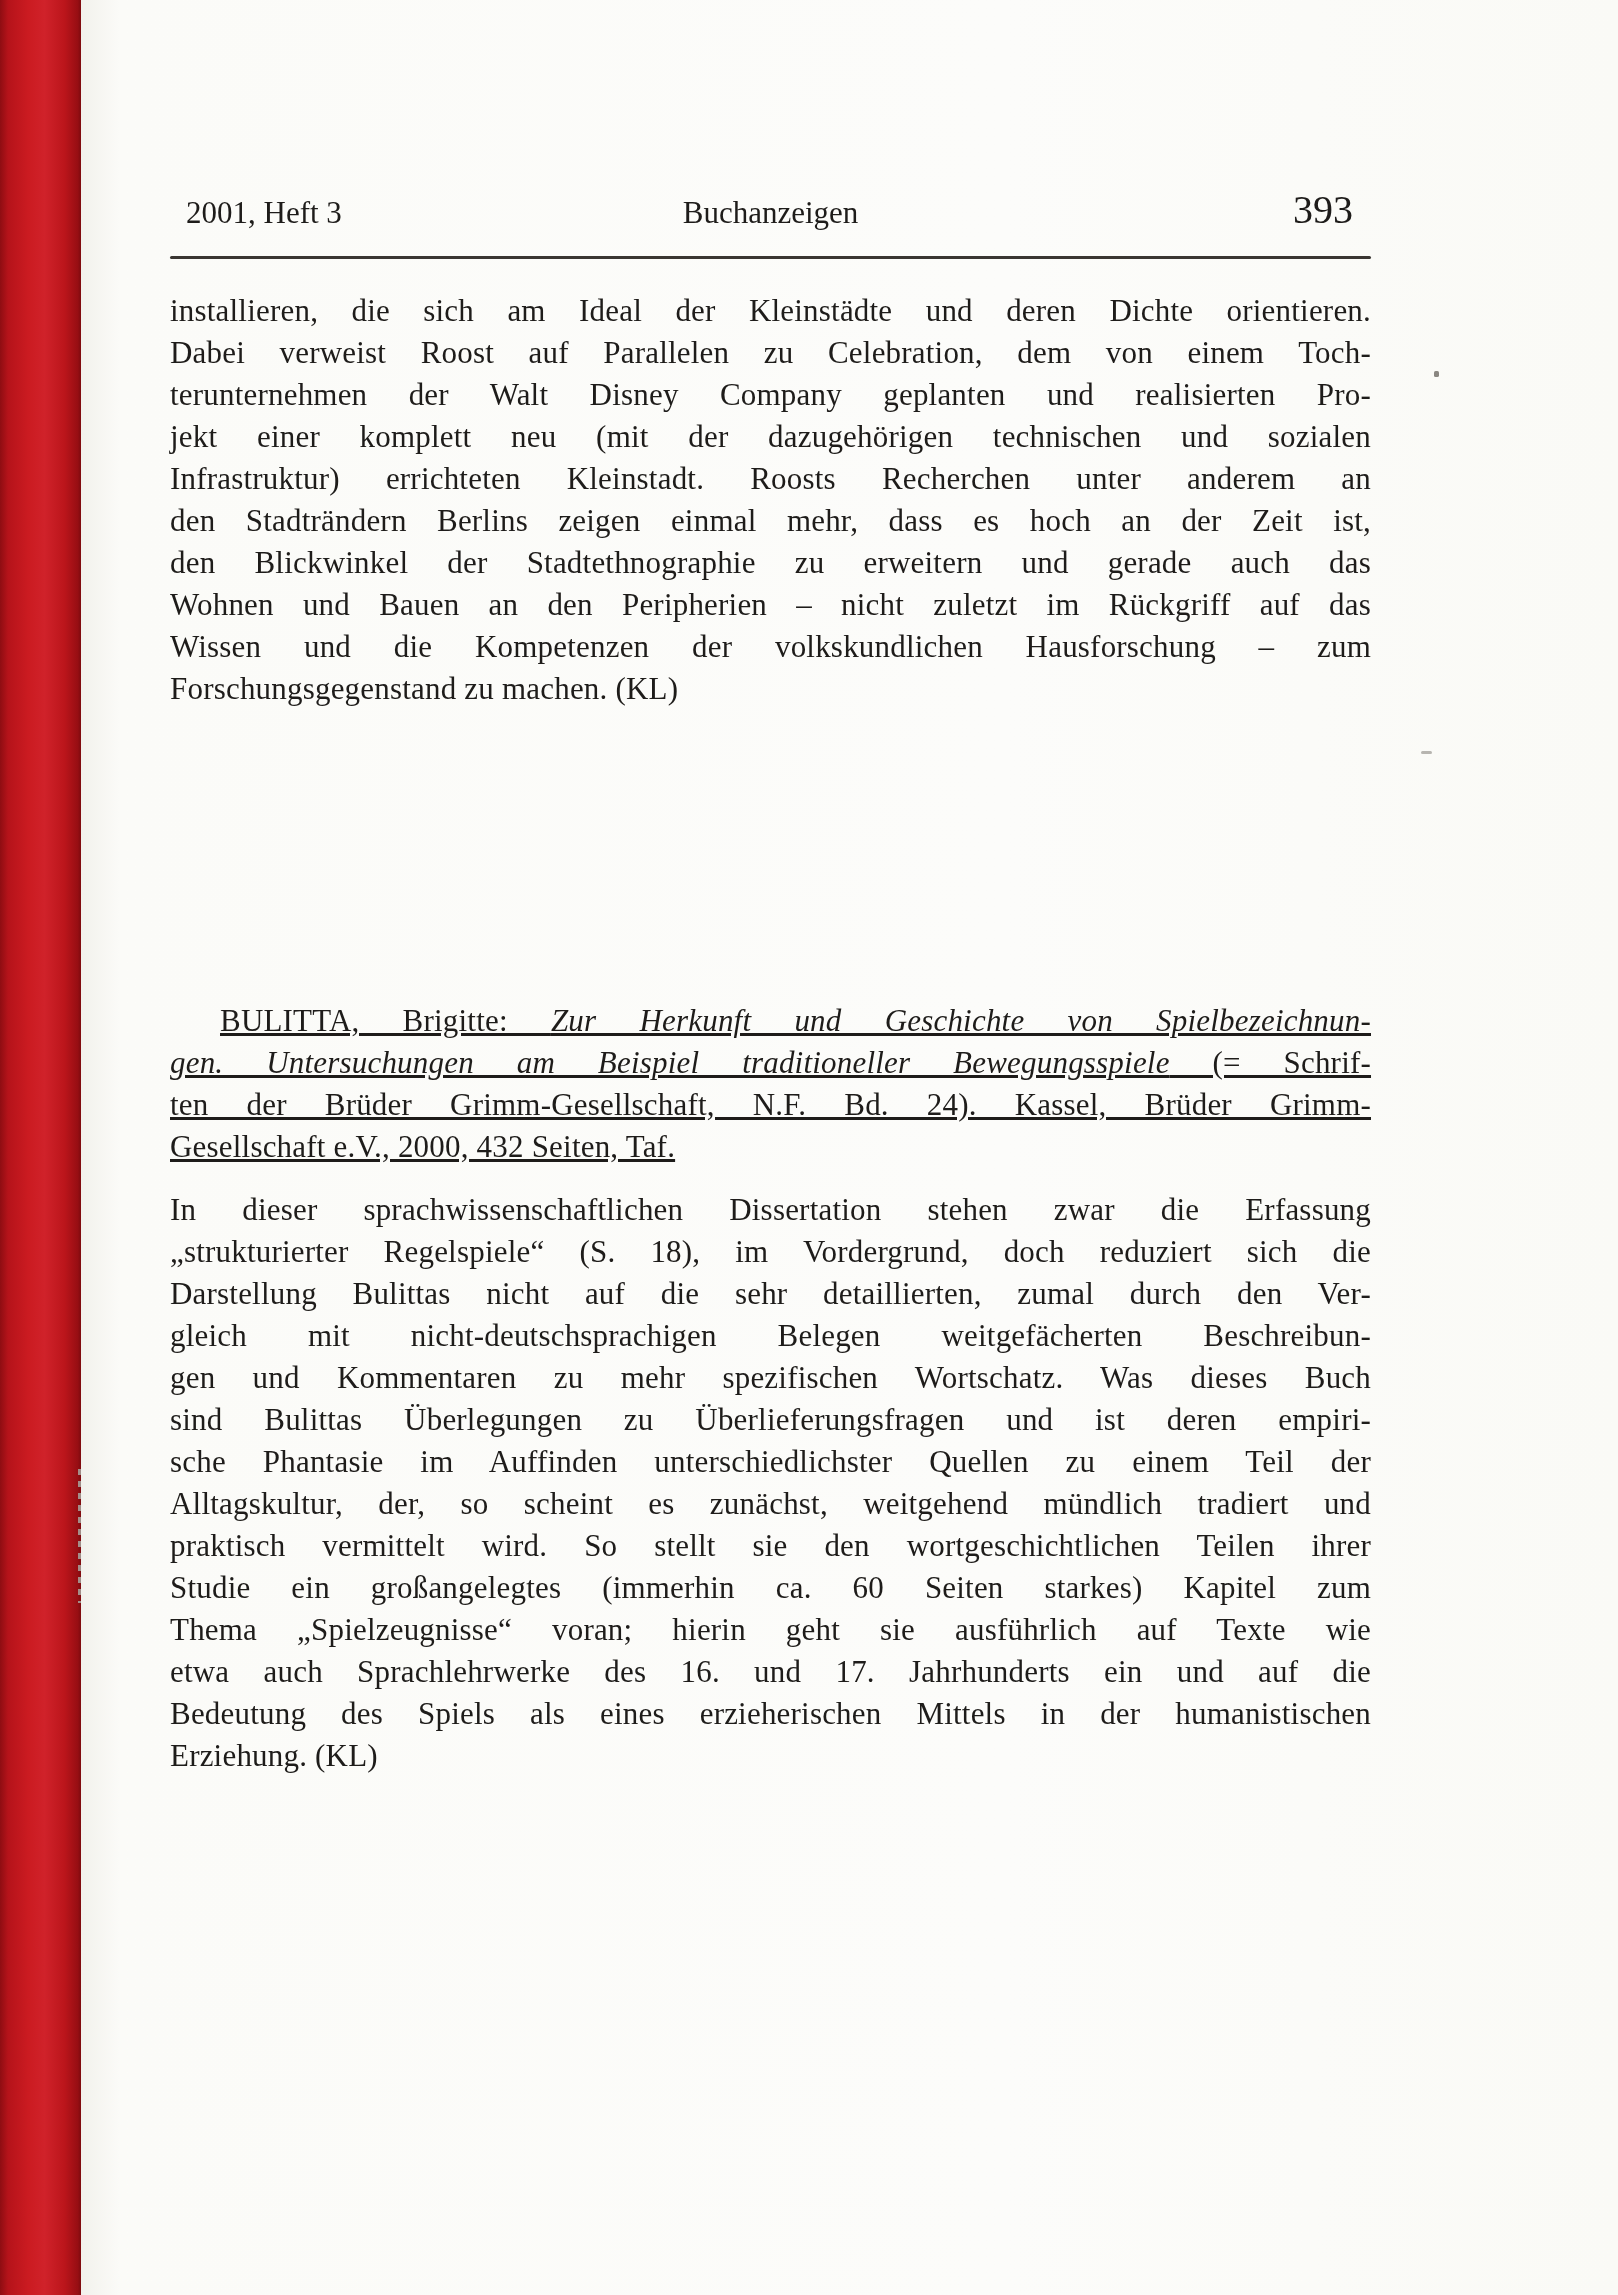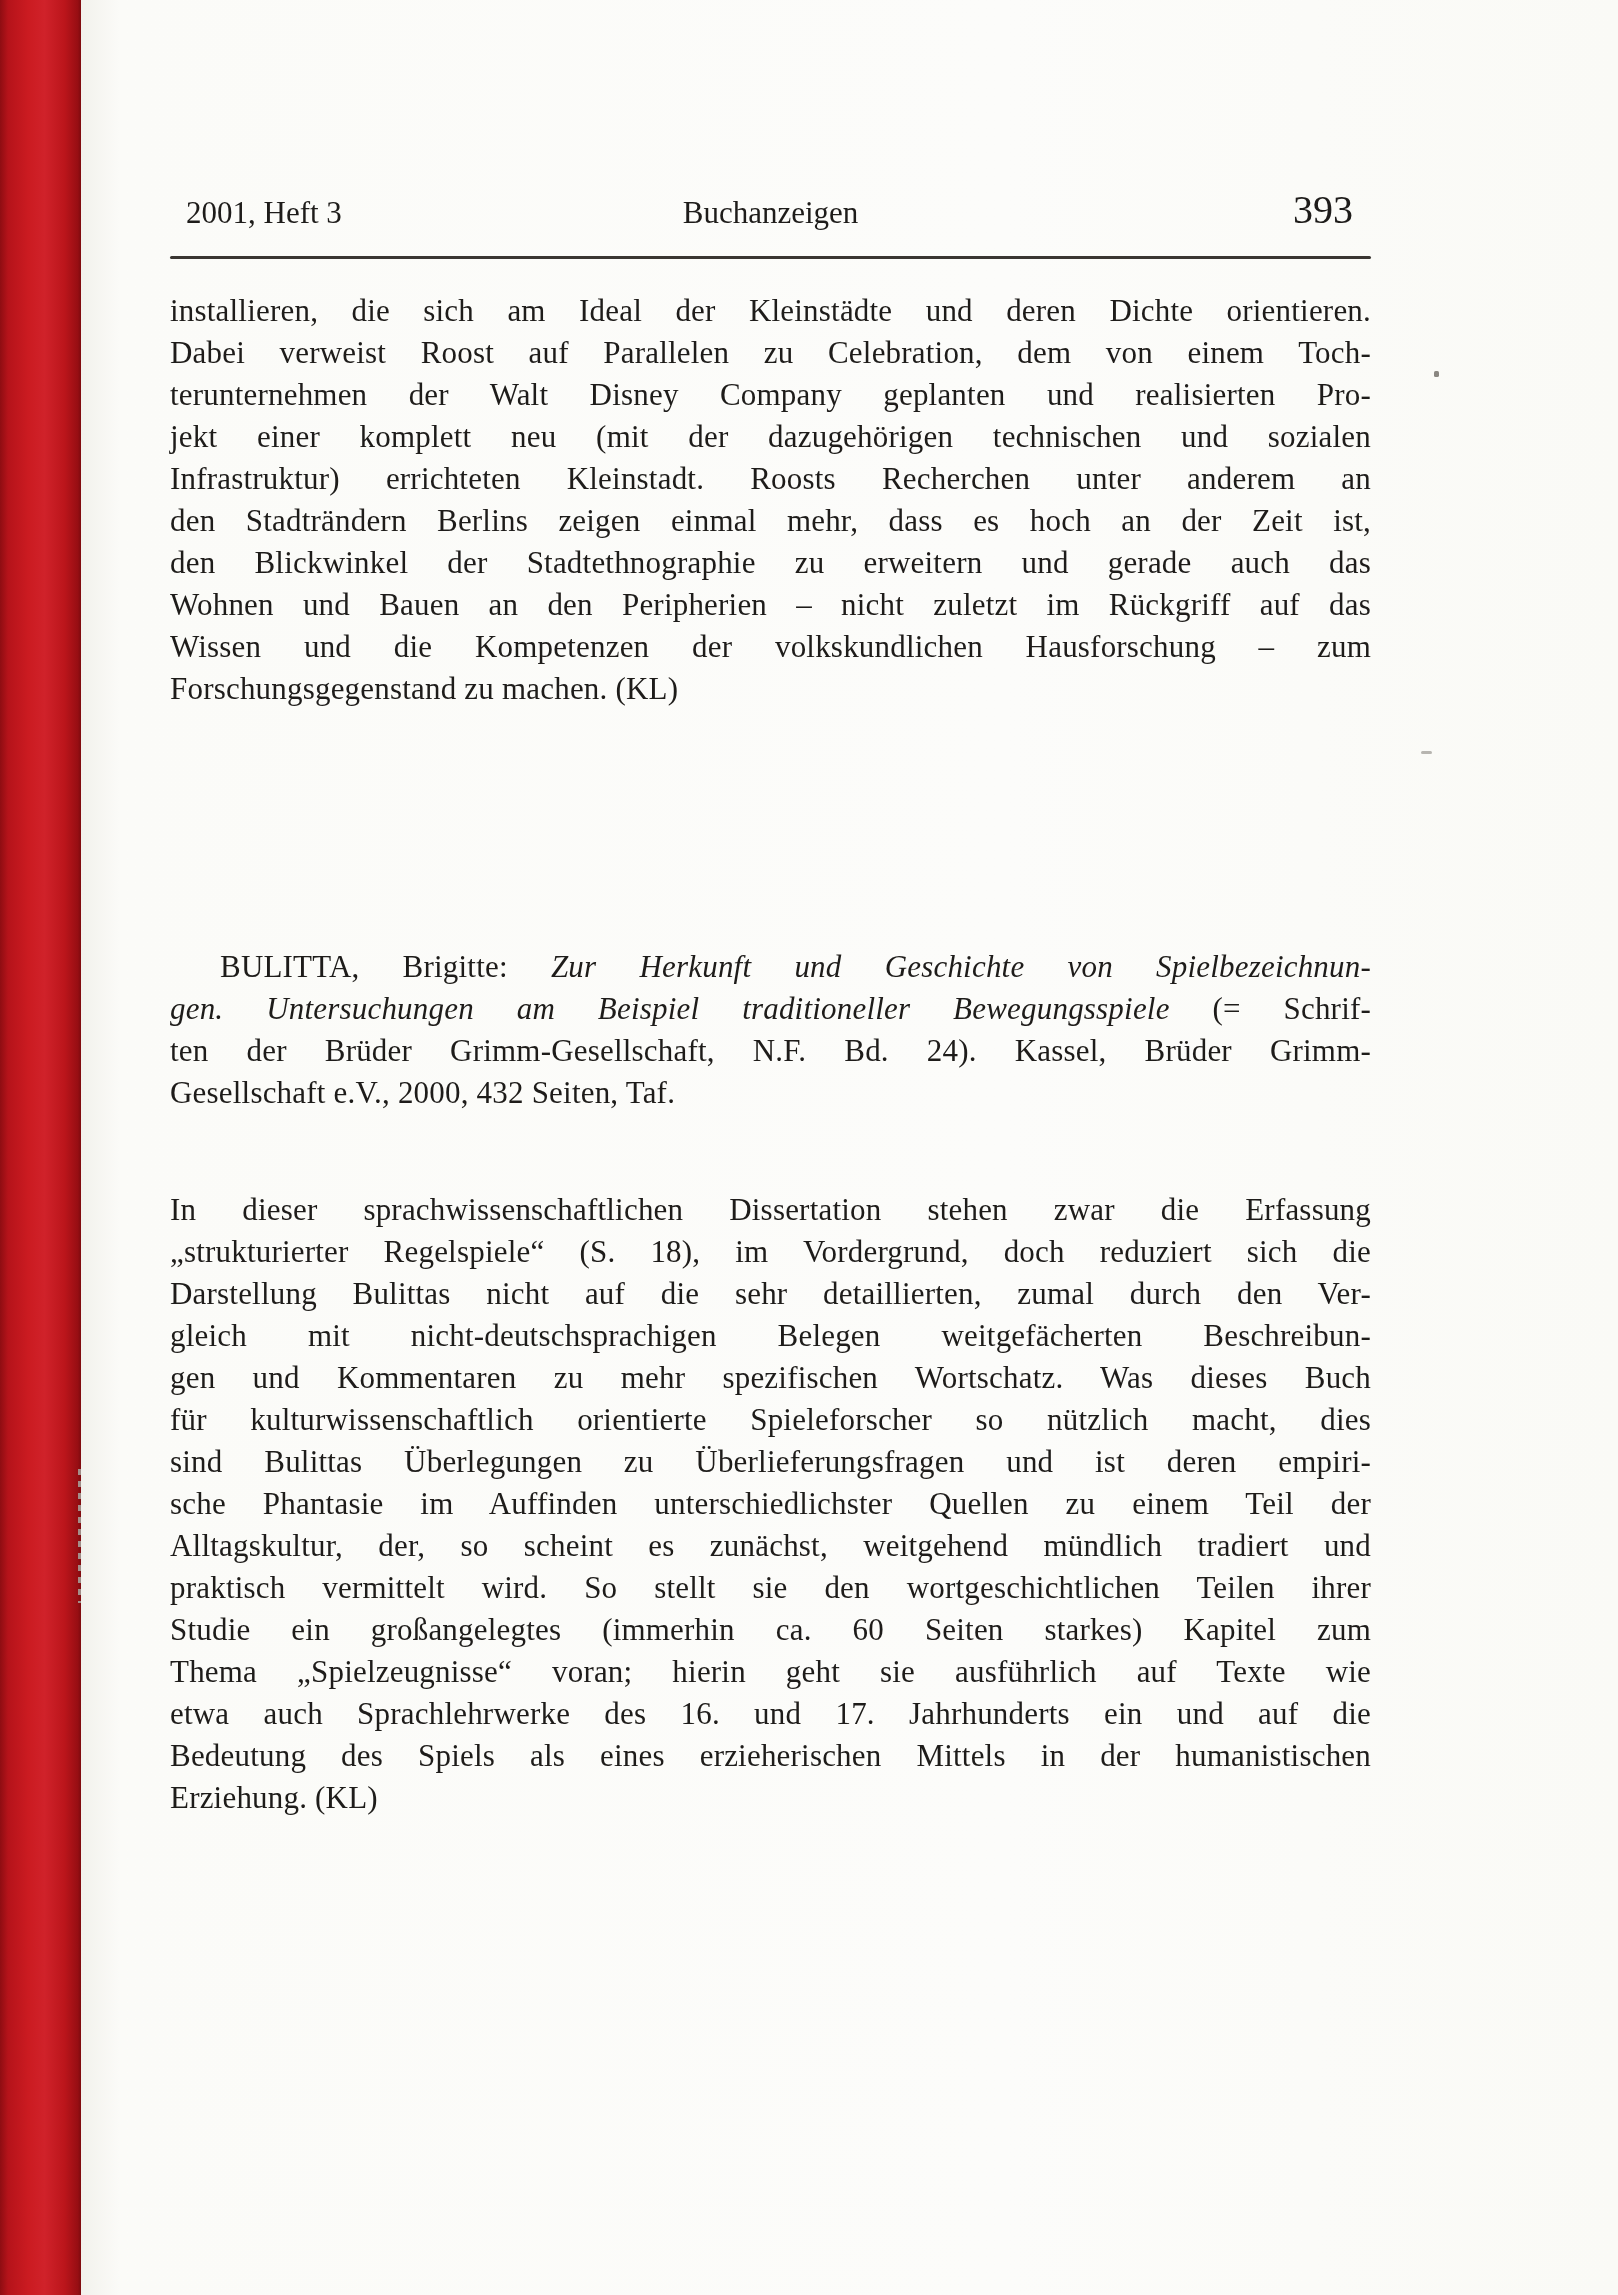--- a/index.html
+++ b/index.html
@@ -68,21 +68,21 @@
     position: absolute;
     left: 0; top: 256px;
     width: 100%;
     height: 3.2px;
     background: #3a3632;
     border-radius: 1.6px;
   }
 
   .text-block { position: absolute; left: 0; width: 100%; }
   .block-roost    { top: 290px; }
-  .block-citation { top: 946px; }
+  .block-citation { top: 1000px; text-decoration: underline; }
   .block-bulitta  { top: 1189px; }
 
   .line {
     font-size: 31px;
     line-height: 42px;
     min-height: 42px;
     text-align: justify;
     text-align-last: justify;
     letter-spacing: 0.2px;
   }
@@ -130,21 +130,20 @@
       <div class="line"><span>ten der Brüder Grimm-Gesellschaft, N.F. Bd. 24). Kassel, Brüder Grimm-</span></div>
       <div class="line last"><span>Gesellschaft e.V., 2000, 432 Seiten, Taf.</span></div>
     </div>
 
   <div class="text-block block-bulitta">
       <div class="line">In dieser sprachwissenschaftlichen Dissertation stehen zwar die Erfassung</div>
       <div class="line">„strukturierter Regelspiele“ (S. 18), im Vordergrund, doch reduziert sich die</div>
       <div class="line">Darstellung Bulittas nicht auf die sehr detaillierten, zumal durch den Ver-</div>
       <div class="line">gleich mit nicht-deutschsprachigen Belegen weitgefächerten Beschreibun-</div>
       <div class="line">gen und Kommentaren zu mehr spezifischen Wortschatz. Was dieses Buch</div>
-      <div class="line">für kulturwissenschaftlich orientierte Spieleforscher so nützlich macht, dies</div>
       <div class="line">sind Bulittas Überlegungen zu Überlieferungsfragen und ist deren empiri-</div>
       <div class="line">sche Phantasie im Auffinden unterschiedlichster Quellen zu einem Teil der</div>
       <div class="line">Alltagskultur, der, so scheint es zunächst, weitgehend mündlich tradiert und</div>
       <div class="line">praktisch vermittelt wird. So stellt sie den wortgeschichtlichen Teilen ihrer</div>
       <div class="line">Studie ein großangelegtes (immerhin ca. 60 Seiten starkes) Kapitel zum</div>
       <div class="line">Thema „Spielzeugnisse“ voran; hierin geht sie ausführlich auf Texte wie</div>
       <div class="line">etwa auch Sprachlehrwerke des 16. und 17. Jahrhunderts ein und auf die</div>
       <div class="line">Bedeutung des Spiels als eines erzieherischen Mittels in der humanistischen</div>
       <div class="line last">Erziehung. (KL)</div>
     </div>

